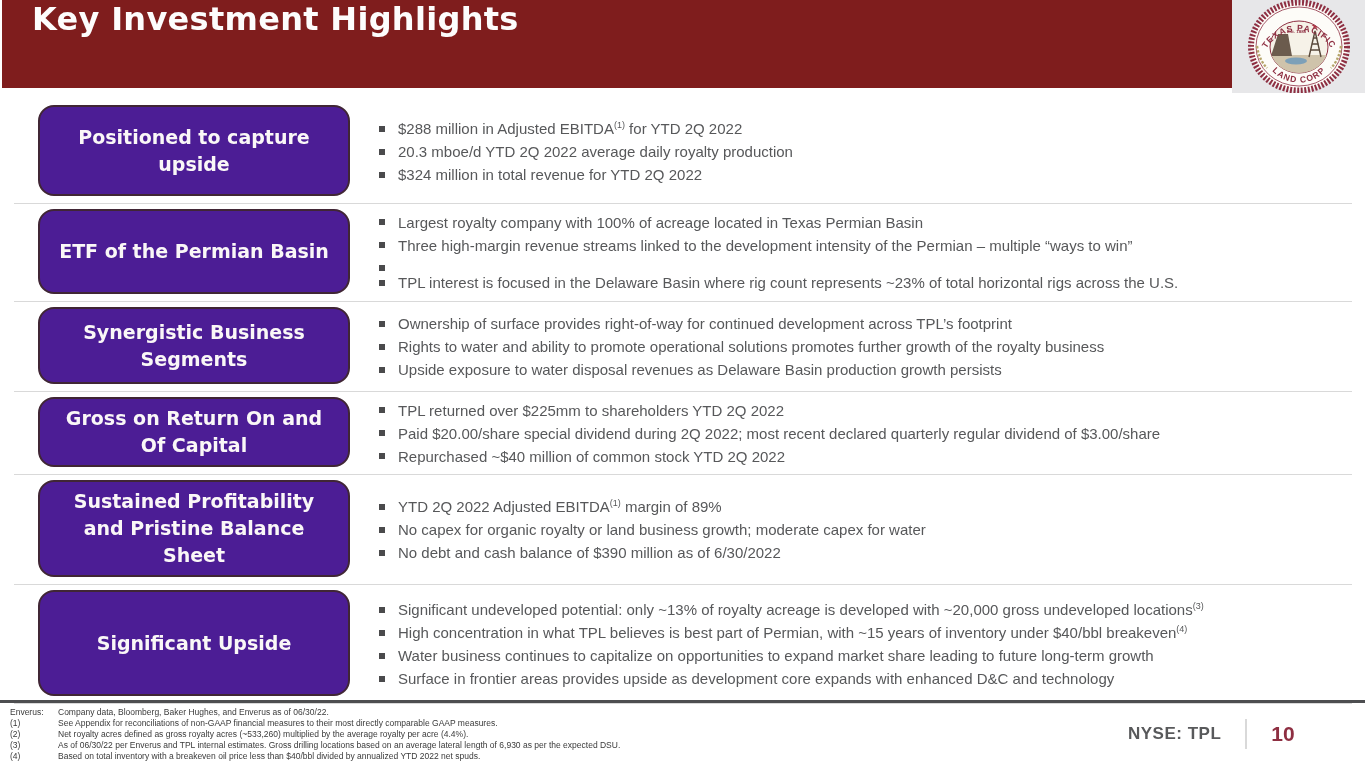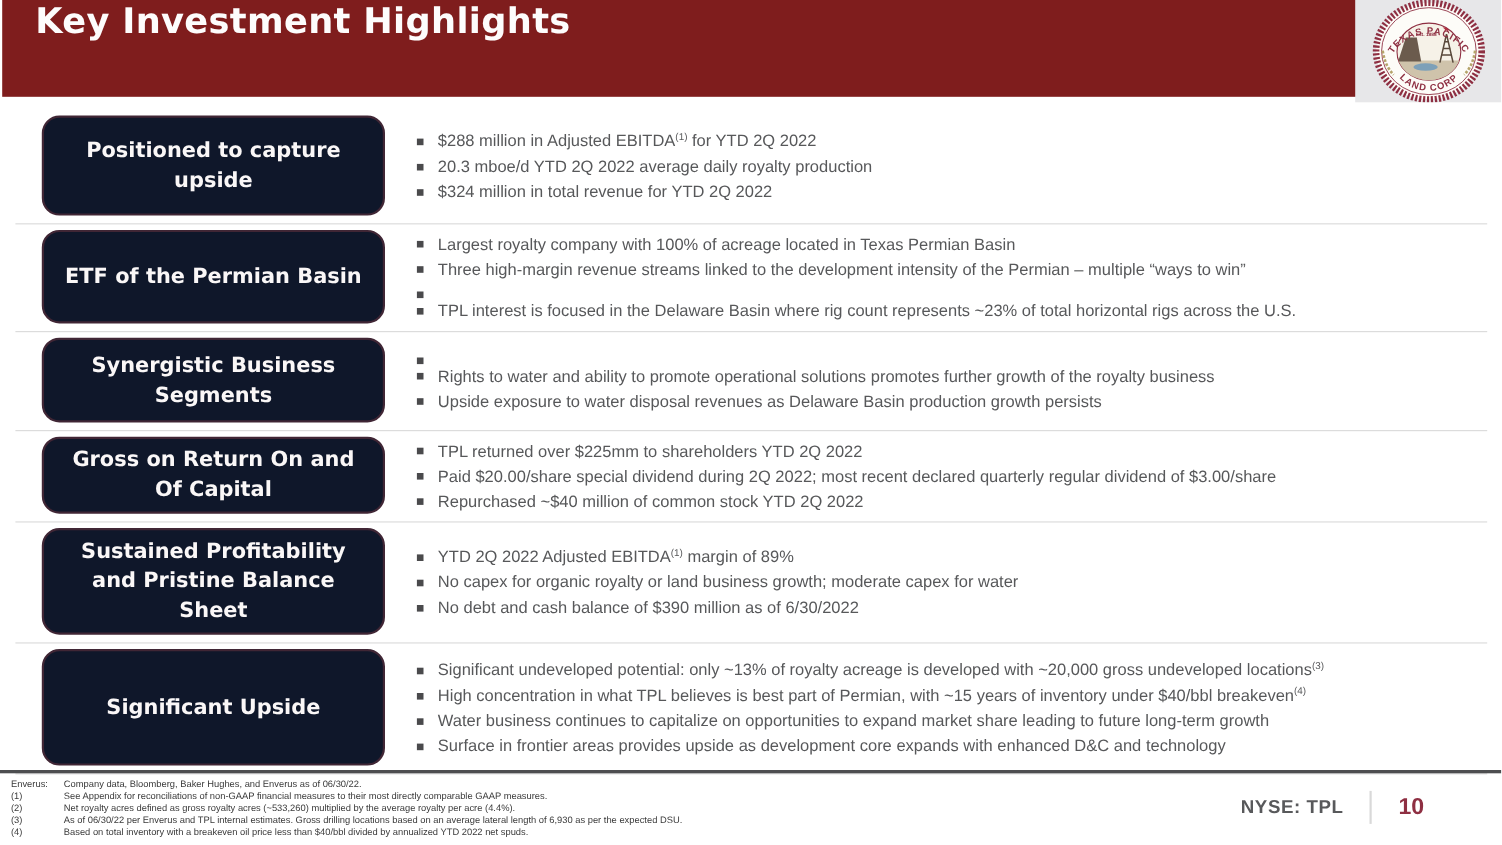--- a/index.html
+++ b/index.html
@@ -17,21 +17,21 @@
   
   .rows{position:absolute;top:100px;left:14px;right:13px;}
   .section-row{display:flex;align-items:center;border-bottom:1px solid #d9d9d9;box-sizing:border-box;}
   .section-row:nth-child(1){min-height:104px;}
   .section-row:nth-child(2){min-height:98px;}
   .section-row:nth-child(3){min-height:90px;}
   .section-row:nth-child(4){min-height:82px;}
   .section-row:nth-child(5){min-height:99px;}
   .section-row:nth-child(6){min-height:119px;}
   .label-box{width:312px;flex-shrink:0;margin:5px 0 7px 24px;align-self:stretch;
-             background:#0f172a;border:2px solid #402635;border-radius:16px;
+             background:#4c1d95;border:2px solid #402635;border-radius:16px;
              display:flex;align-items:center;justify-content:center;text-align:center;
              color:#faf7f7;font-family:"DejaVu Sans", sans-serif;font-weight:700;
              font-size:19px;line-height:27px;padding:6px 18px;box-sizing:border-box;}
   .bullets-col{flex:1;margin-left:26px;margin-right:4px;padding:6px 0;}
   .bullet{display:flex;align-items:flex-start;}
   .bullet-marker{width:6px;height:6px;background:#4a4a4c;margin:8.5px 13px 0 3px;flex-shrink:0;}
   .bullet-text{font-size:15px;line-height:23px;color:#57585a;}
   .bullet-text sup{font-size:9px;line-height:0;}
 
   
@@ -129,20 +129,21 @@
           </div>
         </div>
       </div>
       <div class="section-row">
         <div class="label-box">
           <span>Synergistic Business Segments</span>
         </div>
         <div class="bullets-col">
           <div class="bullet">
             <span class="bullet-marker"></span>
+            <span class="bullet-text">Ownership of surface provides right-of-way for continued development across TPL’s footprint</span>
           </div>
           <div class="bullet">
             <span class="bullet-marker"></span>
             <span class="bullet-text">Rights to water and ability to promote operational solutions promotes further growth of the royalty business</span>
           </div>
           <div class="bullet">
             <span class="bullet-marker"></span>
             <span class="bullet-text">Upside exposure to water disposal revenues as Delaware Basin production growth persists</span>
           </div>
         </div>

